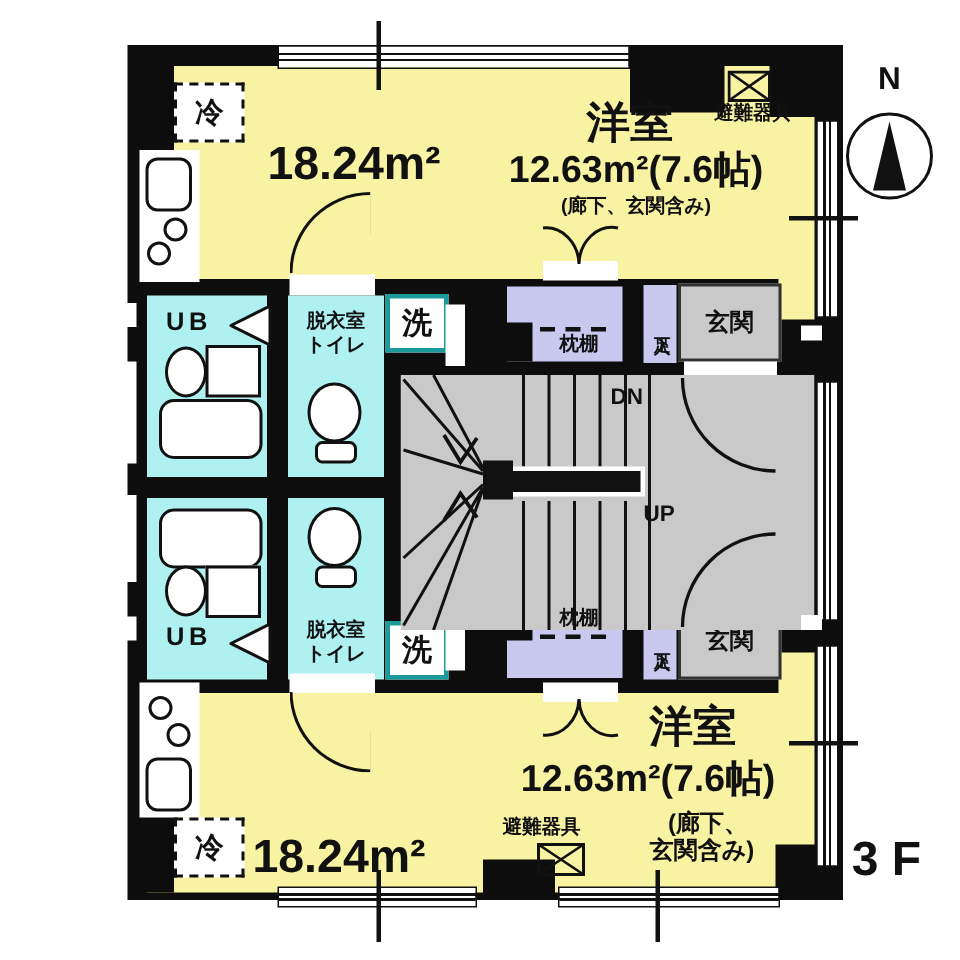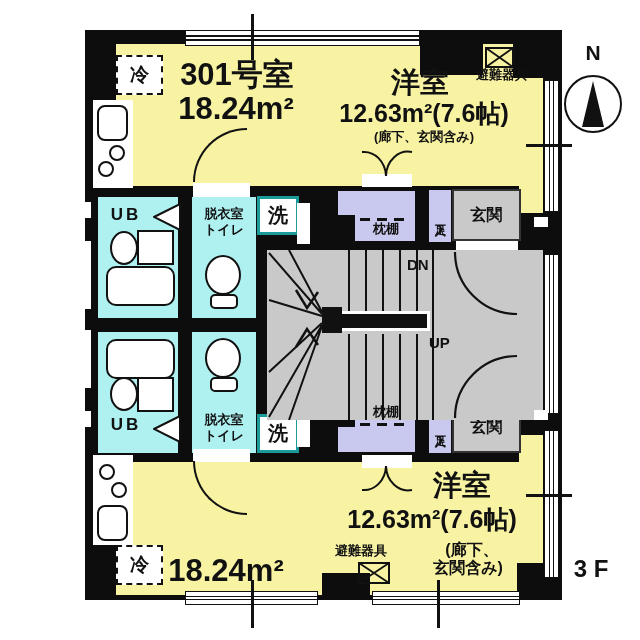--- a/index.html
+++ b/index.html
@@ -155,21 +155,20 @@
 
   <svg style="left:485px;top:47px;" width="29" height="21" viewBox="0 0 29 21">
     <rect x="1" y="1" width="27" height="19" fill="none" stroke="#111" stroke-width="2"></rect>
     <path d="M1 1L28 20 M28 1L1 20" stroke="#111" stroke-width="1.8"></path>
   </svg>
   <svg style="left:358px;top:562px;" width="32" height="22" viewBox="0 0 32 22">
     <rect x="1" y="1" width="30" height="20" fill="none" stroke="#111" stroke-width="2"></rect>
     <path d="M1 1L31 21 M31 1L1 21" stroke="#111" stroke-width="1.8"></path>
   </svg>
 
-  <div class="t" style="left:237px;top:59px;font-size:31px;">301号室</div>
   <div class="t" style="left:236px;top:93px;font-size:31px;">18.24m²</div>
   <div class="t" style="left:420px;top:67px;font-size:29px;">洋室</div>
   <div class="t" style="left:424px;top:100px;font-size:25px;">12.63m²(7.6帖)</div>
   <div class="t" style="left:424px;top:130px;font-size:13px;">(廊下、玄関含み)</div>
   <div class="t" style="left:502px;top:68px;font-size:13px;">避難器具</div>
   <div class="t" style="left:126px;top:206px;font-size:17px;letter-spacing:3px;">UB</div>
   <div class="t" style="left:224px;top:207px;font-size:13px;">脱衣室</div>
   <div class="t" style="left:224px;top:223px;font-size:13px;">トイレ</div>
   <div class="t" style="left:386px;top:222px;font-size:13px;">枕棚</div>
   <div class="t vert" style="left:80px;top:46px;font-size:9px;color:#fff;transform:none;left:74px;">MB</div>
@@ -183,15 +182,15 @@
   <div class="t" style="left:126px;top:416px;font-size:17px;letter-spacing:3px;">UB</div>
   <div class="t" style="left:224px;top:413px;font-size:13px;">脱衣室</div>
   <div class="t" style="left:224px;top:429px;font-size:13px;">トイレ</div>
   <div class="t" style="left:386px;top:405px;font-size:13px;">枕棚</div>
   <div class="t vert" style="left:80px;top:546px;font-size:9px;color:#fff;transform:none;left:74px;">MB</div>
 
   <div class="t" style="left:593px;top:42px;font-size:21px;">N</div>
   <div class="bx" style="left:564px;top:75px;width:58px;height:58px;border:2.5px solid #111;border-radius:50%;background:#fff;"></div>
   <div class="bx" style="left:582px;top:81px;width:0;height:0;border-left:11px solid transparent;border-right:11px solid transparent;border-bottom:46px solid #111;"></div>
 
-  <div class="t" style="left:591px;top:556px;font-size:24px;">3 F</div>
+  <div class="t" style="left:591px;top:556px;font-size:32px;">3 F</div>
 
 </div>
 
 </body></html>

